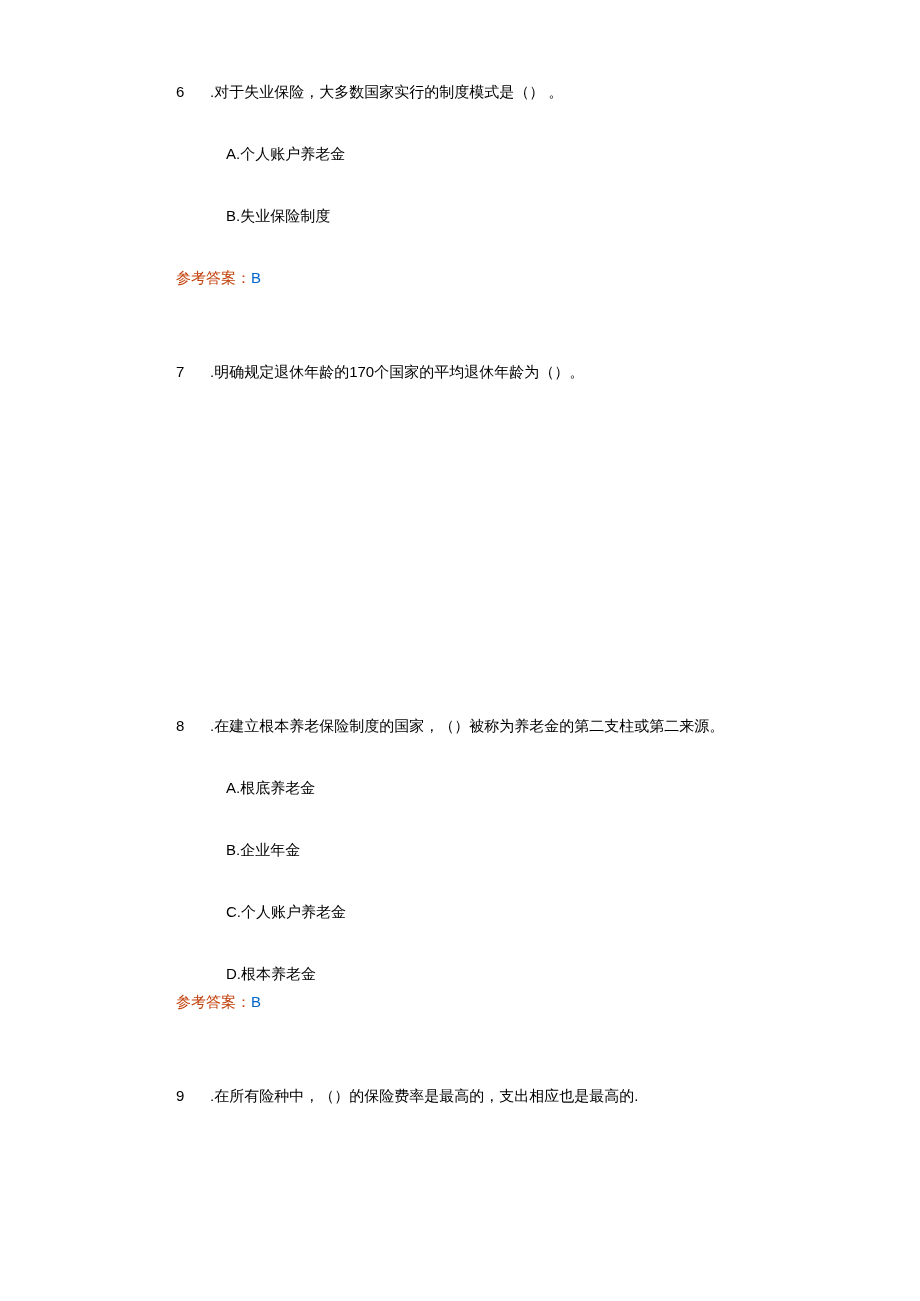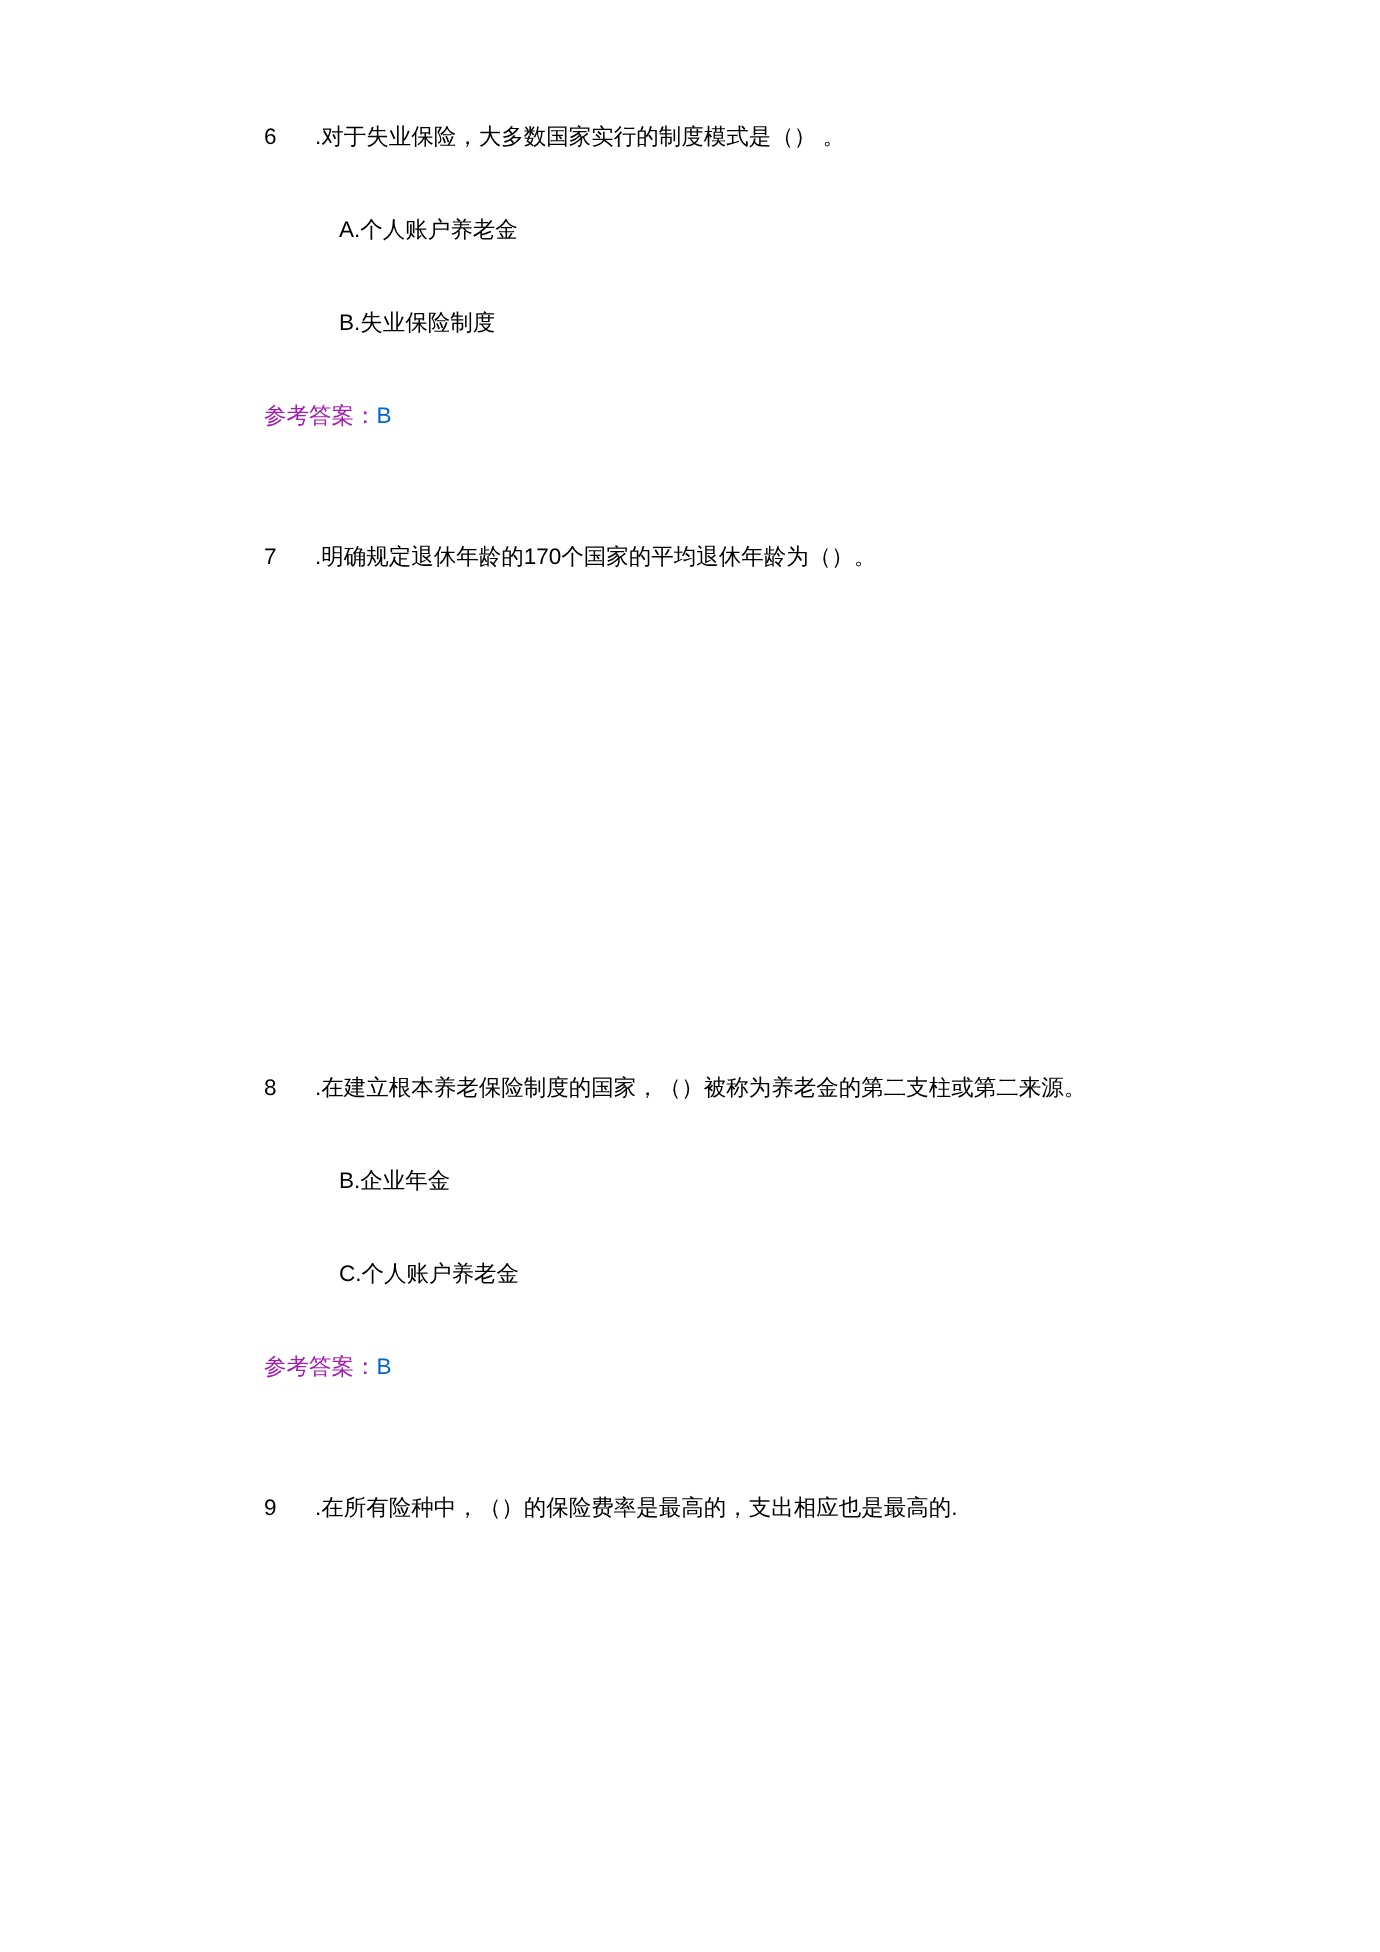--- a/index.html
+++ b/index.html
@@ -36,21 +36,21 @@
       margin-bottom: 38px;
     }
     .option-tight {
       padding-left: 50px;
       margin-bottom: 4px;
     }
     .answer-line {
       margin-bottom: 0;
     }
     .answer-label {
-      color: #a21caf;
+      color: #c2410c;
     }
     .answer-value {
       color: #0066cc;
       font-family: Arial, sans-serif;
     }
     .latin {
       font-family: Arial, sans-serif;
     }
     .gap-large {
       height: 260px;
@@ -79,22 +79,24 @@
     </span>
   </div>
   <div class="gap-large"></div>
 </div>
 
 <div class="question-block">
   <div class="question-line">
     <span class="qnum">8</span>
     <span class="qtext">.在建立根本养老保险制度的国家，（）被称为养老金的第二支柱或第二来源。</span>
   </div>
+  <div class="option">A.根底养老金</div>
   <div class="option">B.企业年金</div>
   <div class="option">C.个人账户养老金</div>
+  <div class="option-tight">D.根本养老金</div>
   <div class="answer-line">
     <span class="answer-label">参考答案：</span><span class="answer-value">B</span>
   </div>
 </div>
 
 <div class="question-block" style="margin-bottom:0;">
   <div class="question-line" style="margin-bottom:0;">
     <span class="qnum">9</span>
     <span class="qtext">.在所有险种中，（）的保险费率是最高的，支出相应也是最高的.</span>
   </div>

